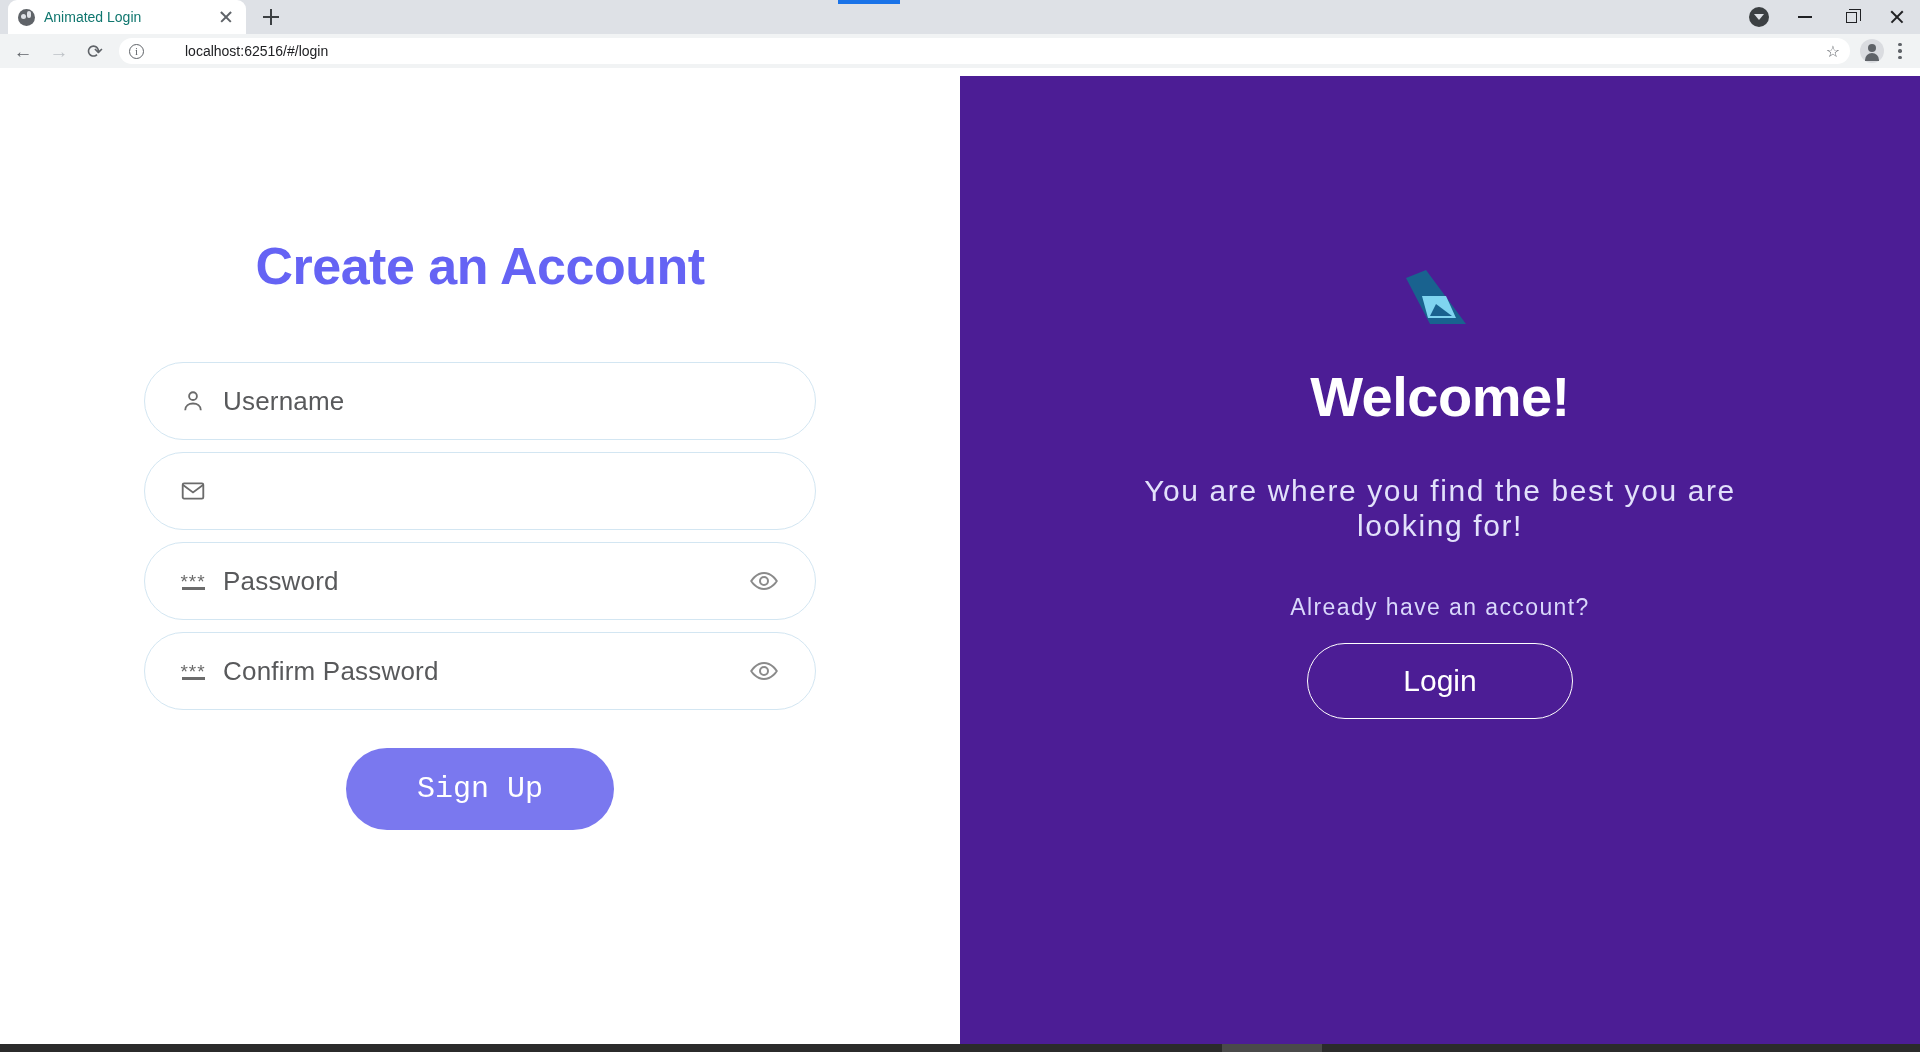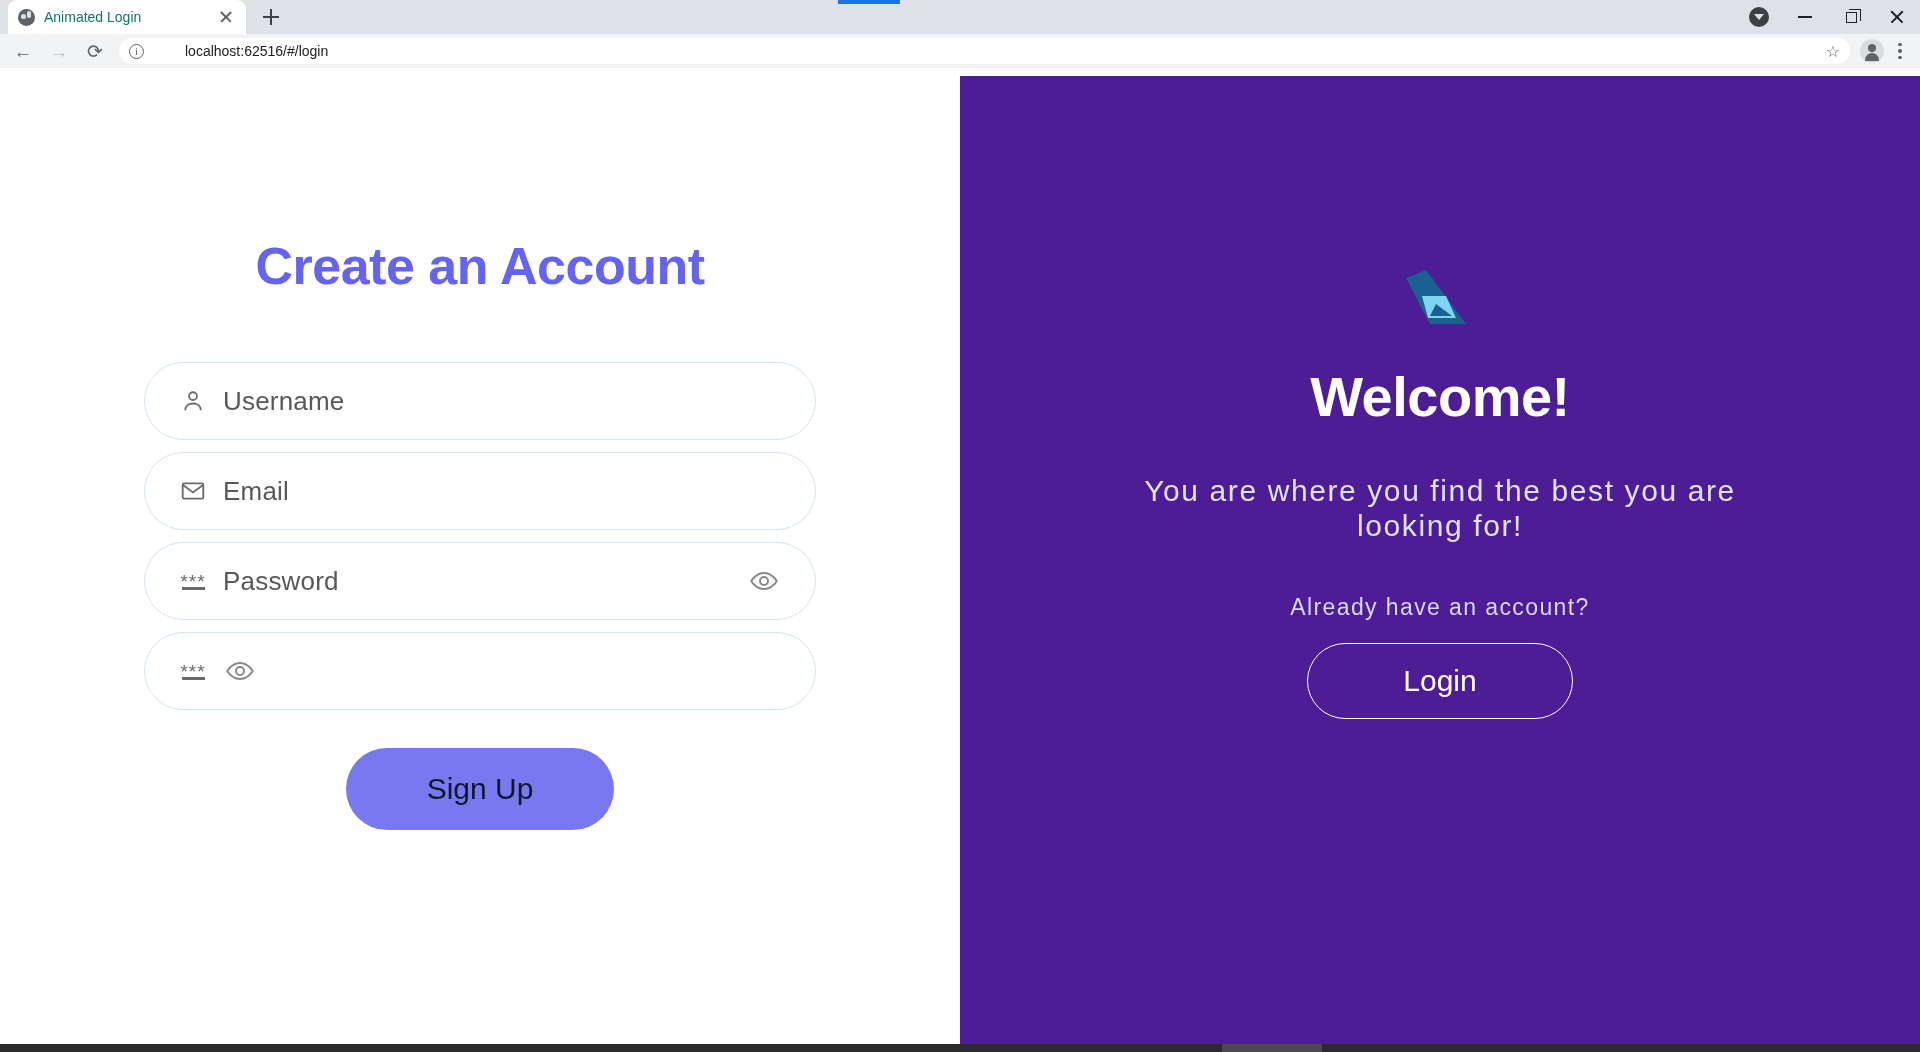--- a/index.html
+++ b/index.html
@@ -326,25 +326,25 @@
   }
   .pw-icon span { font-size: 19px; letter-spacing: 1px; display: block; height: 13px; }
   .pw-icon i { display: block; width: 23px; height: 2.4px; background: #6b6b6b; margin-top: 2px; }
 
   .signup-btn {
     margin-top: 38px;
     width: 268px;
     height: 82px;
     border-radius: 41px;
     background: #7a78ef;
-    color: #0f172a;
+    color: #ffffff;
     font-size: 30px;
     border: none;
     cursor: pointer;
-    font-family: Liberation Sans, sans-serif;
+    font-family: Liberation Mono, monospace;
     display: flex;
     align-items: center;
     justify-content: center;
   }
 
   
   .right-pane {
     width: 960px;
     height: 976px;
     background: #4c1d95;
@@ -487,21 +487,20 @@
           <span class="field-placeholder">Username</span>
         </div>
 
         <div class="field">
           <span class="field-icon">
             <svg width="26" height="26" viewBox="0 0 24 24" fill="none" stroke="currentColor" stroke-width="1.7">
               <rect x="2.5" y="5" width="19" height="14" rx="1.2"></rect>
               <path d="M2.5 6.2 12 13.3 21.5 6.2"></path>
             </svg>
           </span>
-          <span class="field-placeholder">Email</span>
         </div>
 
         <div class="field">
           <span class="field-icon pw-icon">
             <span>***</span>
               <i></i>
           </span>
           <span class="field-placeholder">Password</span>
           <span class="eye-btn">
             <svg width="30" height="30" viewBox="0 0 24 24" fill="none" stroke="currentColor" stroke-width="1.6">
@@ -509,20 +508,21 @@
               <circle cx="12" cy="12" r="3.2"></circle>
             </svg>
           </span>
         </div>
 
         <div class="field">
           <span class="field-icon pw-icon">
             <span>***</span>
               <i></i>
           </span>
+          <span class="field-placeholder">Confirm Password</span>
           <span class="eye-btn">
             <svg width="30" height="30" viewBox="0 0 24 24" fill="none" stroke="currentColor" stroke-width="1.6">
               <path d="M1.8 12S5.5 5.6 12 5.6 22.2 12 22.2 12 18.5 18.4 12 18.4 1.8 12 1.8 12Z"></path>
               <circle cx="12" cy="12" r="3.2"></circle>
             </svg>
           </span>
         </div>
 
       </div>
 

